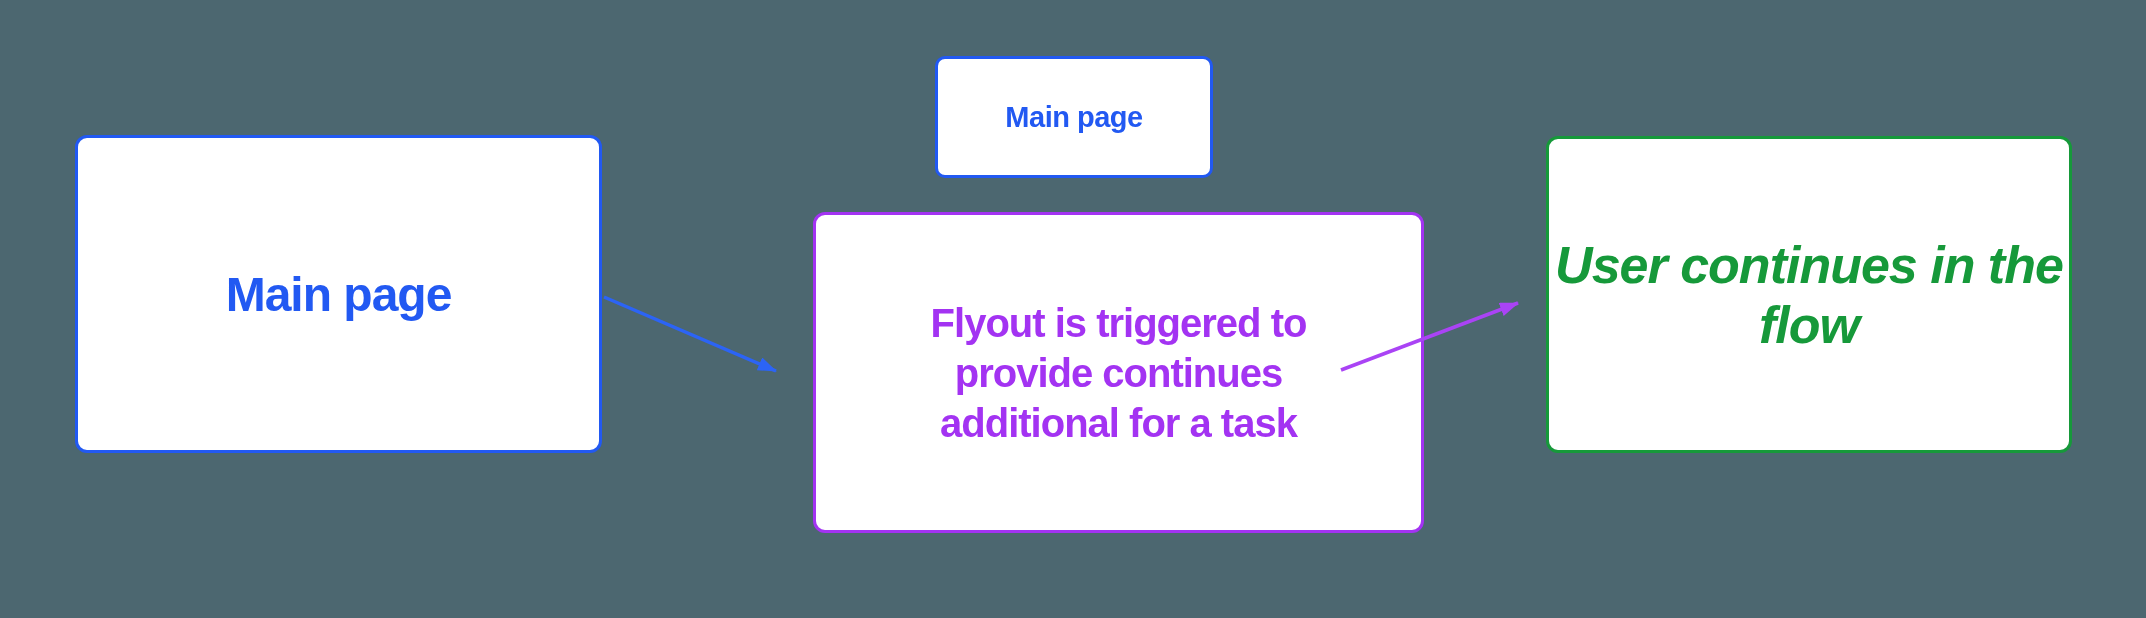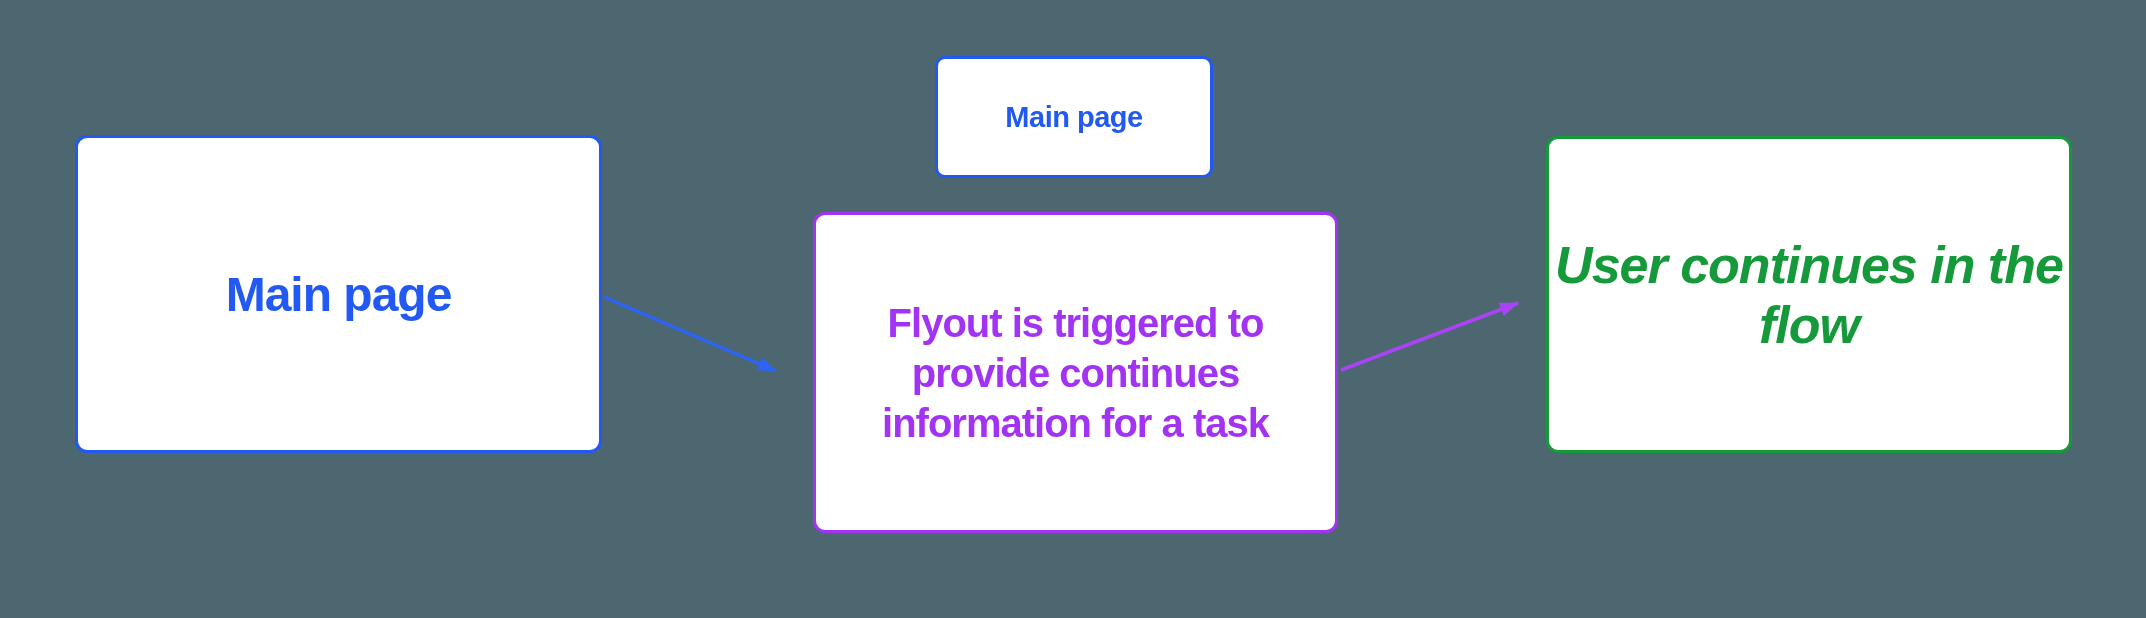--- a/index.html
+++ b/index.html
@@ -34,21 +34,21 @@
     left: 75px; top: 135px; width: 527px; height: 318px;
     border-radius: 12px;
     font-size: 48px; letter-spacing: -1px;
   }
   .node-main-page-small {
     left: 935px; top: 56px; width: 278px; height: 122px;
     border-radius: 10px;
     font-size: 29px; letter-spacing: -0.5px;
   }
   .node-flyout {
-    left: 813px; top: 212px; width: 525px; height: 321px;
+    left: 813px; top: 212px; width: 611px; height: 321px;
     border-radius: 12px;
     font-size: 40px; letter-spacing: -1px; line-height: 1.25;
   }
   .node-continue {
     left: 1546px; top: 136px; width: 526px; height: 317px;
     border-radius: 12px;
     font-size: 52px; letter-spacing: -1px; font-style: italic;
   }
   .connector-layer {
     position: absolute;
@@ -67,21 +67,21 @@
   </div>
 
   <div class="node node-blue node-main-page-small">
     <span>Main page</span>
   </div>
 
   <div class="node node-purple node-flyout">
     <div>
       <div>Flyout is triggered to</div>
       <div>provide continues</div>
-      <div>information for a task</div>
+      <div>additional for a task</div>
     </div>
   </div>
 
   <div class="node node-green node-continue">
     <span>User continues in the flow</span>
   </div>
 
   <svg class="connector-layer" viewBox="0 0 2146 618" xmlns="http://www.w3.org/2000/svg">
     <defs>
       <marker id="head-blue" markerUnits="userSpaceOnUse" markerWidth="22" markerHeight="16" refX="18" refY="7" orient="auto">

